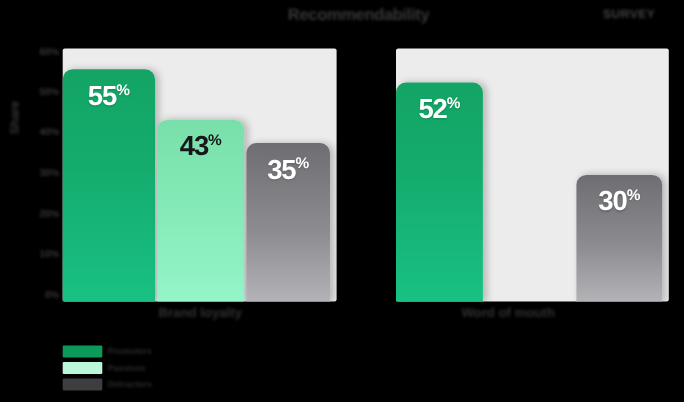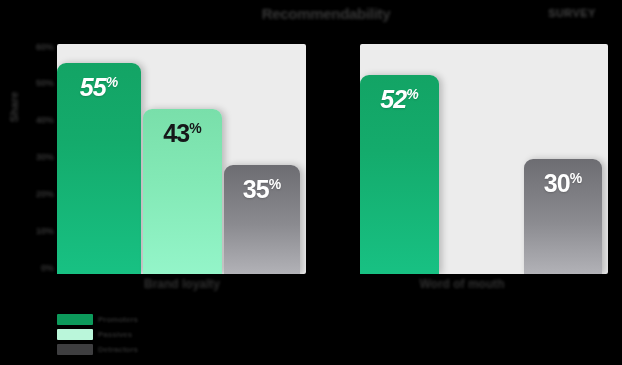--- a/index.html
+++ b/index.html
@@ -160,21 +160,21 @@
     letter-spacing: -1px;
     white-space: nowrap;
     text-shadow: 0 1px 2px rgba(0,0,0,0.18);
   }
   .bar-label .pct {
     font-size: 14px;
     font-weight: 700;
     vertical-align: super;
     letter-spacing: 0;
   }
-  .bar.green .bar-label { color: #ffffff; font-style: italic; }
+  .bar.green .bar-label { color: #ffffff; }
   .bar.gray  .bar-label { color: #ffffff; }
   .bar.mint  .bar-label { color: #16181a; text-shadow: none; }
 
   
   .cat-label {
     position: absolute;
     top: 277px;
     height: 30px;
     color: #343434;
     font-size: 12px;
@@ -256,21 +256,21 @@
           <div class="bar green" style="height: 210.8px;">
             <span class="bar-label">55<span class="pct">%</span></span>
           </div>
         </div>
         <div class="bar-slot" style="left:86px; width:79px;">
           <div class="bar mint" style="height: 164.8px;">
             <span class="bar-label">43<span class="pct">%</span></span>
           </div>
         </div>
         <div class="bar-slot" style="left:167px; width:76px;">
-          <div class="bar gray" style="height: 109px;">
+          <div class="bar gray" style="height: 144px;">
             <span class="bar-label">35<span class="pct">%</span></span>
           </div>
         </div>
       </div>
     </div>
 
     <div class="panel p1">
       <div class="panel-inner">
         <div class="bar-slot" style="left:0px; width:79px;">
           <div class="bar green" style="height: 199.3px;">

